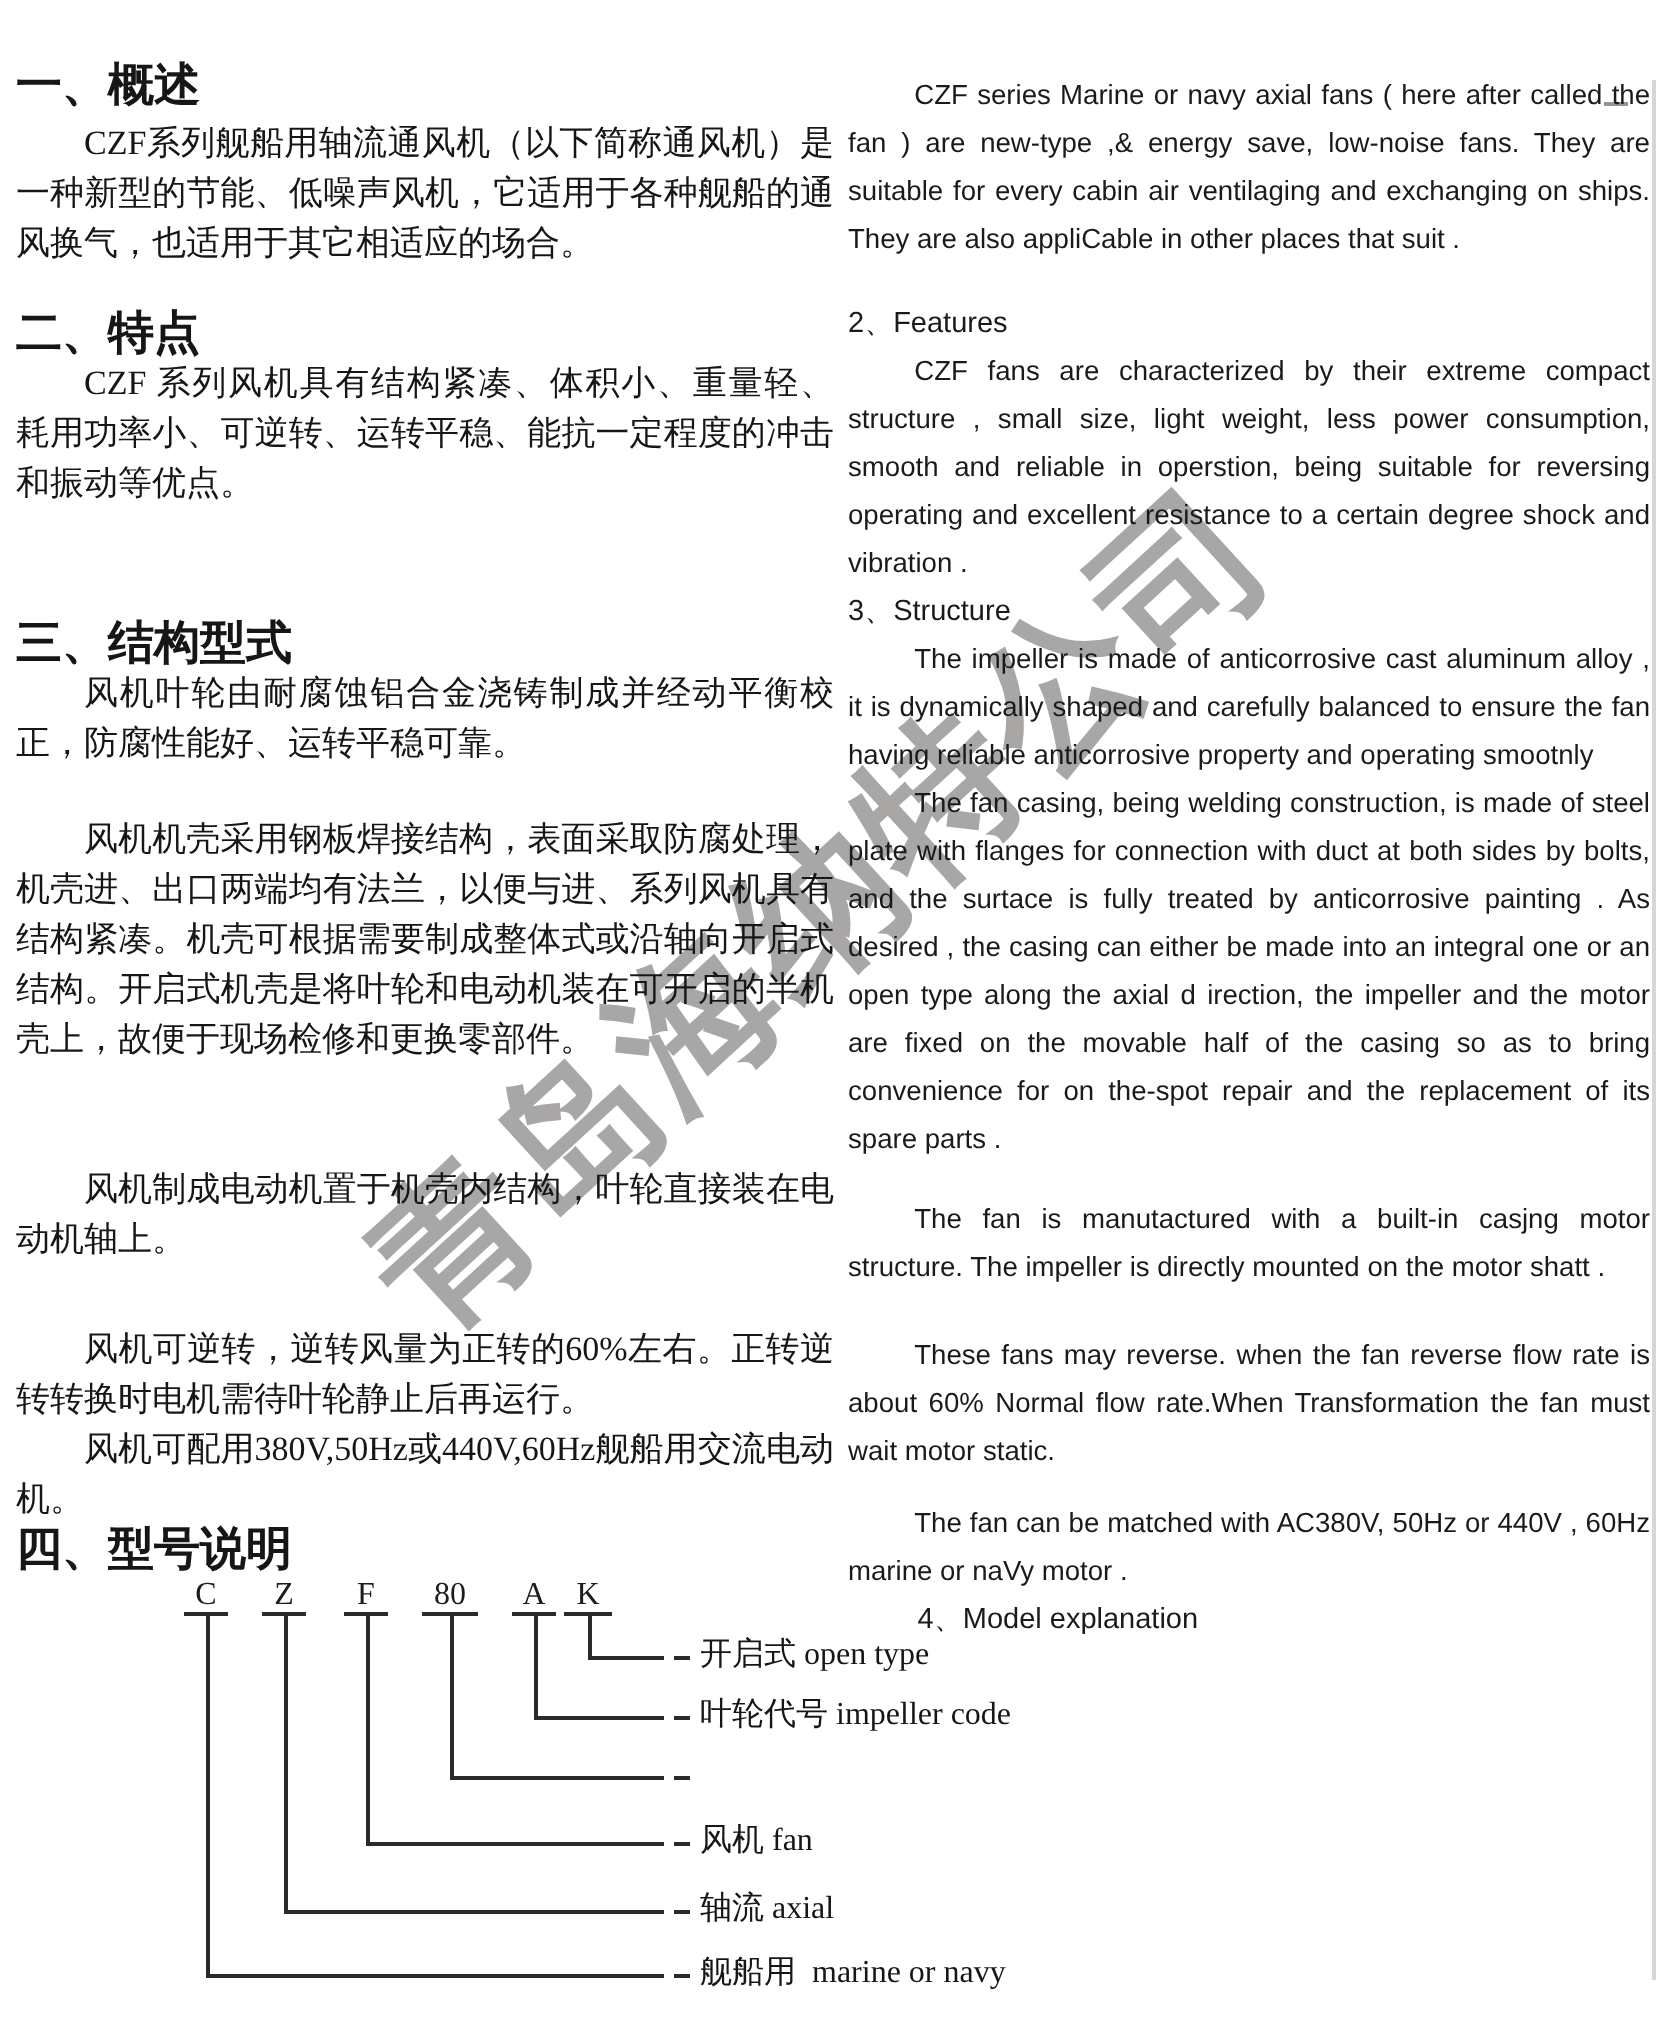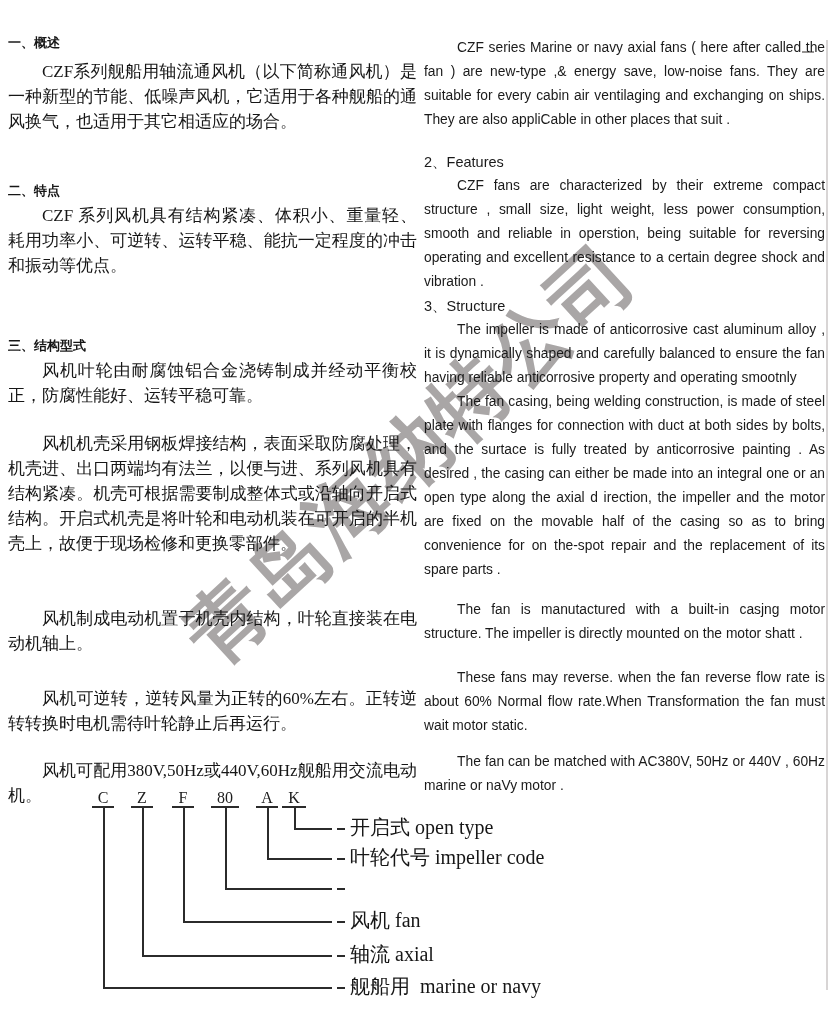--- a/index.html
+++ b/index.html
@@ -16,45 +16,45 @@
     font-size:80px; font-weight:bold; letter-spacing:2px;
     color:#a9a6a6; white-space:nowrap; z-index:0;
   }
   
   .col { position:absolute; z-index:1; }
   .col-left {
     left:8px; top:30px; width:409px;
     font-family:"Liberation Serif","DejaVu Serif",serif;
     font-size:17px; line-height:25px; text-align:justify; color:#161616;
   }
-  .col-left .ch { font-weight:bold; font-size:13px; text-align:left; }
+  .col-left .ch { font-weight:bold; font-size:23px; text-align:left; }
   .col-left p { text-indent:2em; }
   .col-right {
     left:424px; top:36px; width:401px;
     font-family:"Liberation Sans","DejaVu Sans",sans-serif;
     font-size:13.8px; line-height:24px; text-align:justify; color:#1a1a1a;
   }
   .col-right .rh { font-size:14.5px; text-align:left; }
   .col-right p { text-indent:2.4em; }
   .col-right .rh-indent { text-indent:2.4em; }
   
   .mt4{margin-top:4px}.mt6{margin-top:18px}.mt12{margin-top:12px}.mt16{margin-top:16px}
-  .mt20{margin-top:20px}.mt22{margin-top:22px}.mt23{margin-top:23px}.mt28{margin-top:44px}
+  .mt20{margin-top:20px}.mt22{}.mt23{margin-top:23px}.mt28{margin-top:20px}
   .mt30{margin-top:30px}.mt50{margin-top:50px}.mt55{margin-top:55px}
   
   .diagram { position:absolute; left:0; top:0; width:830px; height:1014px; z-index:1;
     font-family:"Liberation Serif","DejaVu Serif",serif; }
   .code-letter {
     position:absolute; top:789px; height:19px; text-align:center;
     font-size:16px; line-height:18px; border-bottom:2px solid #2b2b2b; color:#1c1c1c;
   }
   .vline { position:absolute; width:0; border-left:2px solid #2b2b2b; top:808px; }
   .hline { position:absolute; height:0; border-top:2px solid #2b2b2b; }
   .dash  { position:absolute; height:0; border-top:2px solid #2b2b2b; width:8px; left:337px; }
-  .dlabel { position:absolute; left:350px; font-size:20px; line-height:21px; white-space:pre; color:#161616; }
+  .dlabel { position:absolute; left:350px; font-size:16px; line-height:21px; white-space:pre; color:#161616; }
   
   .scan-edge { position:absolute; right:2px; top:40px; width:2px; height:950px; background:#d8d5d5; }
   .scan-dash { position:absolute; left:802px; top:51px; width:12px; height:2px; background:#969392; }
 </style>
 </head>
 <body>
 
 <div class="page">
 
   <div class="watermark">青岛海纳特公司</div>
@@ -63,32 +63,34 @@
     <div class="ch">一、概述</div>
     <p class="mt4">CZF系列舰船用轴流通风机（以下简称通风机）是一种新型的节能、低噪声风机，它适用于各种舰船的通风换气，也适用于其它相适应的场合。</p>
     <div class="ch mt28">二、特点</div>
     <p>CZF 系列风机具有结构紧凑、体积小、重量轻、耗用功率小、可逆转、运转平稳、能抗一定程度的冲击和振动等优点。</p>
     <div class="ch mt55">三、结构型式</div>
     <p>风机叶轮由耐腐蚀铝合金浇铸制成并经动平衡校正，防腐性能好、运转平稳可靠。</p>
     <p class="mt23">风机机壳采用钢板焊接结构，表面采取防腐处理，机壳进、出口两端均有法兰，以便与进、系列风机具有结构紧凑。机壳可根据需要制成整体式或沿轴向开启式结构。开启式机壳是将叶轮和电动机装在可开启的半机壳上，故便于现场检修和更换零部件。</p>
     <p class="mt50">风机制成电动机置于机壳内结构，叶轮直接装在电动机轴上。</p>
     <p class="mt30">风机可逆转，逆转风量为正转的60%左右。正转逆转转换时电机需待叶轮静止后再运行。</p>
     <p class="mt22">风机可配用380V,50Hz或440V,60Hz舰船用交流电动机。</p>
+    <div class="ch">四、型号说明</div>
   </div>
 
   <div class="col col-right">
     <p>CZF series Marine or navy axial fans ( here after called the fan ) are new-type ,&amp; energy save, low-noise fans. They are suitable for every cabin air ventilaging and exchanging on ships. They are also appliCable in other places that suit .</p>
     <div class="rh mt6">2、Features</div>
     <p>CZF fans are characterized by their extreme compact structure , small size, light weight, less power consumption, smooth and reliable in operstion, being suitable for reversing operating and excellent resistance to a certain degree shock and vibration .</p>
     <div class="rh">3、Structure</div>
     <p>The impeller is made of anticorrosive cast aluminum alloy , it is dynamically shaped and carefully balanced to ensure the fan having reliable anticorrosive property and operating smootnly</p>
     <p>The fan casing, being welding construction, is made of steel plate with flanges for connection with duct at both sides by bolts, and the surtace is fully treated by anticorrosive painting . As desired , the casing can either be made into an integral one or an open type along the axial d irection, the impeller and the motor are fixed on the movable half of the casing so as to bring convenience for on the-spot repair and the replacement of its spare parts .</p>
     <p class="mt16">The fan is manutactured with a built-in casjng motor structure. The impeller is directly mounted on the motor shatt .</p>
     <p class="mt20">These fans may reverse. when the fan reverse flow rate is about 60% Normal flow rate.When Transformation the fan must wait motor static.</p>
     <p class="mt12">The fan can be matched with AC380V, 50Hz or 440V , 60Hz marine or naVy motor .</p>
+    <div class="rh rh-indent">4、Model explanation</div>
   </div>
 
   <div class="diagram">
     <div class="code-letter" style="left:92px;width:22px;">C</div>
     <div class="code-letter" style="left:131px;width:22px;">Z</div>
     <div class="code-letter" style="left:172px;width:22px;">F</div>
     <div class="code-letter" style="left:211px;width:28px;">80</div>
     <div class="code-letter" style="left:256px;width:22px;">A</div>
     <div class="code-letter" style="left:282px;width:24px;">K</div>
 

